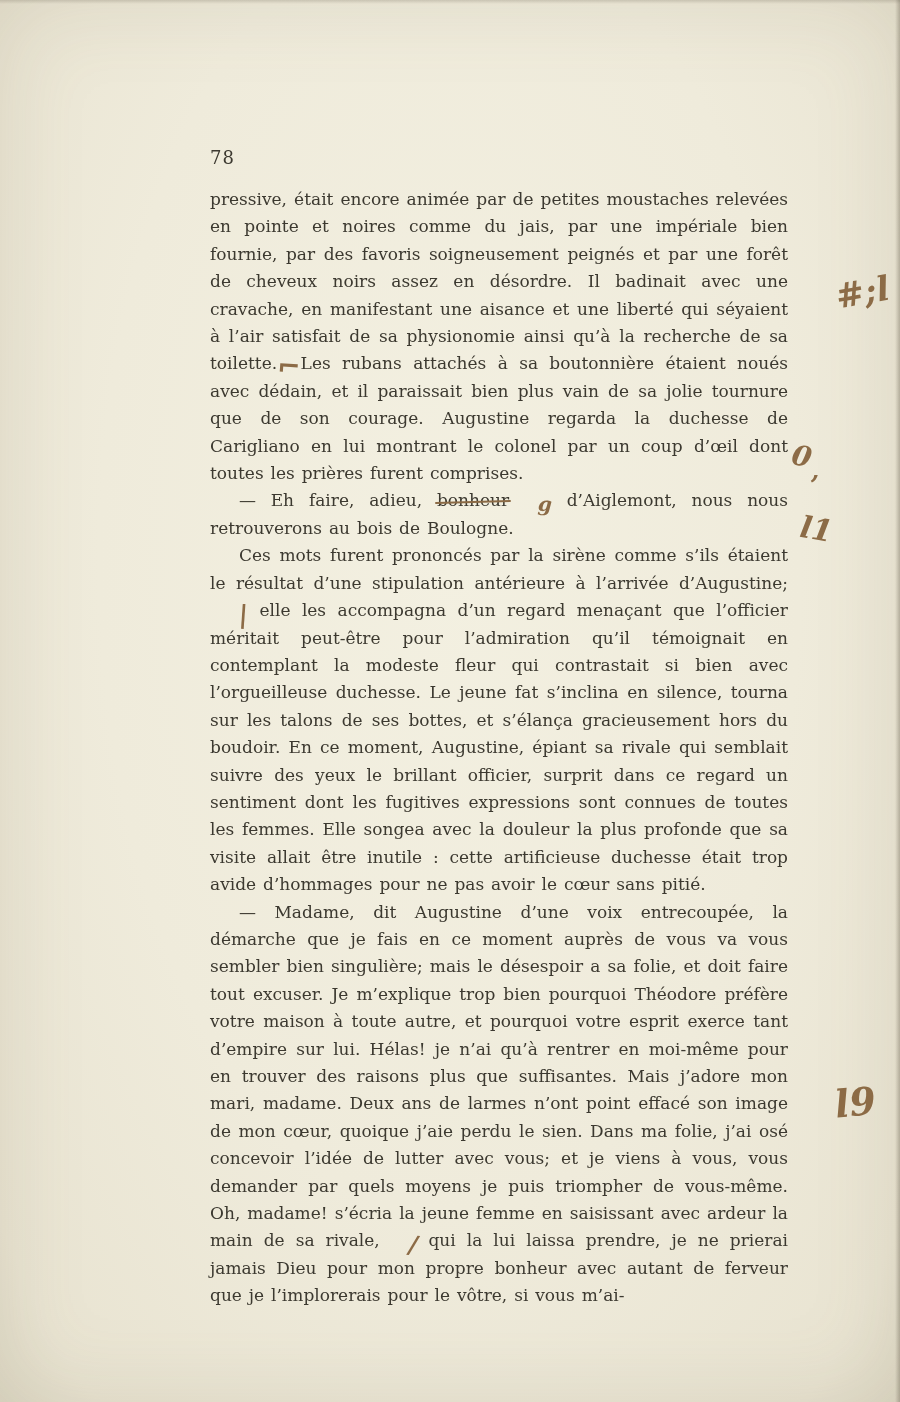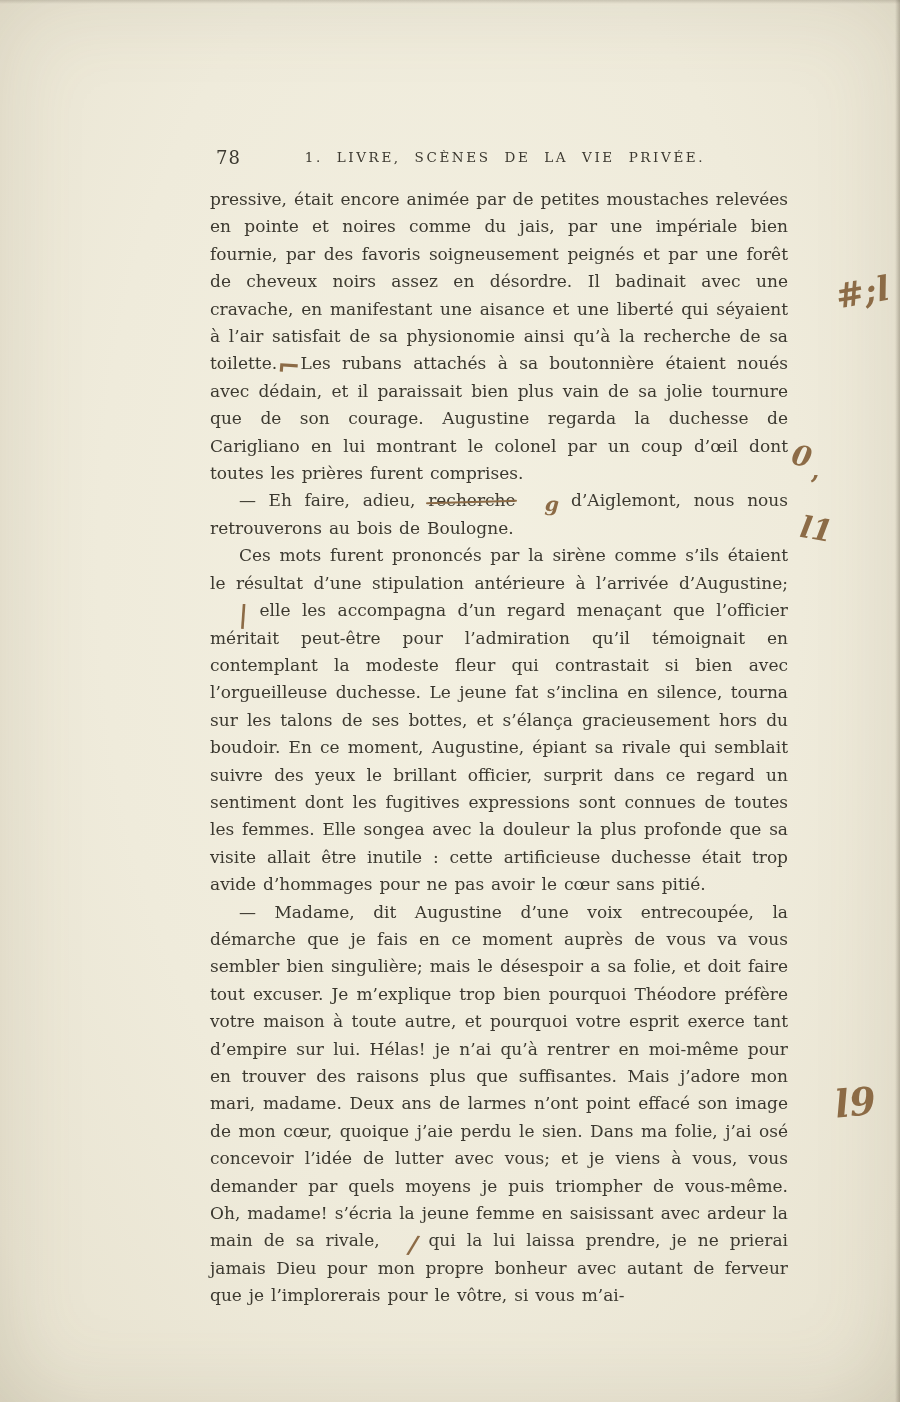--- a/index.html
+++ b/index.html
@@ -26,21 +26,21 @@
   }
   .edge-top {
     position: absolute;
     top: 0; left: 0;
     width: 100%; height: 4px;
     background: linear-gradient(to bottom, rgba(70, 62, 45, 0.18), rgba(70, 62, 45, 0.0));
   }
   .header {
     position: absolute;
     top: 146px;
-    left: 216px;
+    left: 210px;
     width: 578px;
     height: 24px;
   }
   .pagenum {
     position: absolute;
     left: 0;
     top: 1px;
     font-size: 18px;
     letter-spacing: 1px;
   }
@@ -97,25 +97,24 @@
     font-weight: 600;
     white-space: nowrap;
   }
 </style>
 </head>
 <body>
 
 <div class="page">
   <div class="header">
     <span class="pagenum">78</span>
-    <span class="running">1. LIVRE, SCÈNES DE LA VIE PRIVÉE.</span>
   </div>
   <div class="body">
       <p class="para"><span class="t">pressive, était encore animée par de petites moustaches relevées en pointe et noires comme du jais, par une impériale bien fournie, par des favoris soigneusement peignés et par une forêt de cheveux noirs assez en désordre. Il badinait avec une cravache, en manifestant une aisance et une liberté qui séyaient à l’air satisfait de sa physionomie ainsi qu’à la recherche de sa toilette.</span><span class="hand inline-mark" style="font-size: 28px; vertical-align: -7px;">⌐</span><span class="t">Les rubans attachés à sa boutonnière étaient noués avec dédain, et il paraissait bien plus vain de sa jolie tournure que de son courage. Augustine regarda la duchesse de Carigliano en lui montrant le colonel par un coup d’œil dont toutes les prières furent comprises.</span></p>
-      <p class="para indent"><span class="t">— Eh faire, adieu, </span><span class="strike">recherche</span><span class="hand inline-mark" style="font-size: 20px; vertical-align: -4px;">g</span><span class="t"> d’Aiglemont, nous nous retrouverons au bois de Boulogne.</span></p>
+      <p class="para indent"><span class="t">— Eh faire, adieu, </span><span class="strike">bonheur</span><span class="hand inline-mark" style="font-size: 20px; vertical-align: -4px;">g</span><span class="t"> d’Aiglemont, nous nous retrouverons au bois de Boulogne.</span></p>
       <p class="para indent"><span class="t">Ces mots furent prononcés par la sirène comme s’ils étaient le résultat d’une stipulation antérieure à l’arrivée d’Augustine;</span><span class="hand inline-mark" style="font-size: 25px; vertical-align: -6px;">|</span><span class="t"> elle les accompagna d’un regard menaçant que l’officier méritait peut-être pour l’admiration qu’il témoignait en contemplant la modeste fleur qui contrastait si bien avec l’orgueilleuse duchesse. Le jeune fat s’inclina en silence, tourna sur les talons de ses bottes, et s’élança gracieusement hors du boudoir. En ce moment, Augustine, épiant sa rivale qui semblait suivre des yeux le brillant officier, surprit dans ce regard un sentiment dont les fugitives expressions sont connues de toutes les femmes. Elle songea avec la douleur la plus profonde que sa visite allait être inutile : cette artificieuse duchesse était trop avide d’hommages pour ne pas avoir le cœur sans pitié.</span></p>
       <p class="para indent"><span class="t">— Madame, dit Augustine d’une voix entrecoupée, la démarche que je fais en ce moment auprès de vous va vous sembler bien singulière; mais le désespoir a sa folie, et doit faire tout excuser. Je m’explique trop bien pourquoi Théodore préfère votre maison à toute autre, et pourquoi votre esprit exerce tant d’empire sur lui. Hélas! je n’ai qu’à rentrer en moi-même pour en trouver des raisons plus que suffisantes. Mais j’adore mon mari, madame. Deux ans de larmes n’ont point effacé son image de mon cœur, quoique j’aie perdu le sien. Dans ma folie, j’ai osé concevoir l’idée de lutter avec vous; et je viens à vous, vous demander par quels moyens je puis triompher de vous-même. Oh, madame! s’écria la jeune femme en saisissant avec ardeur la main de sa rivale,</span><span class="hand inline-mark" style="font-size: 24px; vertical-align: -6px;">/</span><span class="t"> qui la lui laissa prendre, je ne prierai jamais Dieu pour mon propre bonheur avec autant de ferveur que je l’implorerais pour le vôtre, si vous m’ai-</span></p>
     </div>
   <div class="marks">
       <span class="hand margin-mark" style="left: 833px; top: 280px; font-size: 34px; transform: rotate(-10deg);">#;l</span>
       <span class="hand margin-mark" style="left: 795px; top: 441px; font-size: 28px; transform: rotate(12deg);">0</span>
       <span class="hand margin-mark" style="left: 810px; top: 472px; font-size: 26px; transform: rotate(0deg);">’</span>
       <span class="hand margin-mark" style="left: 803px; top: 512px; font-size: 30px; transform: rotate(10deg);">l1</span>
       <span class="hand margin-mark" style="left: 833px; top: 1086px; font-size: 38px; transform: rotate(-6deg);">l9</span>
     </div>

